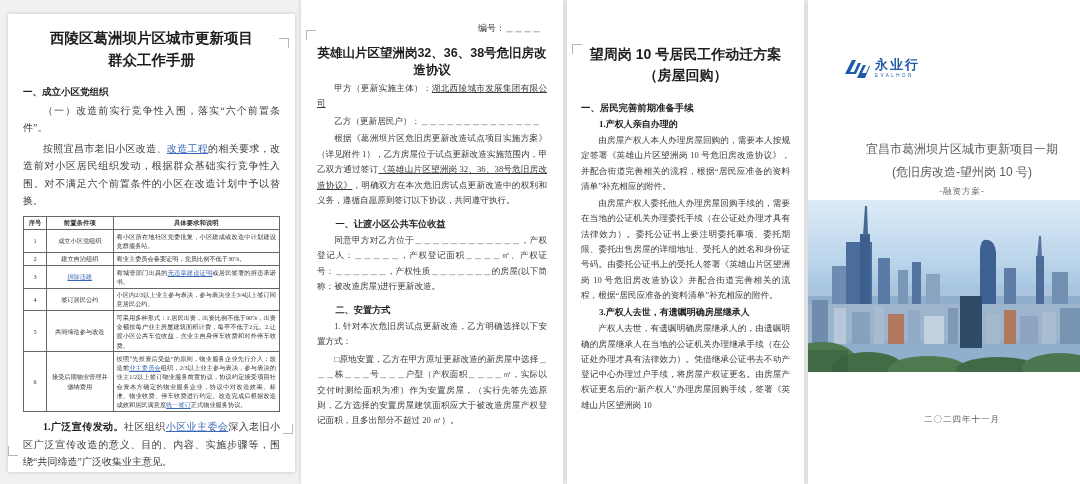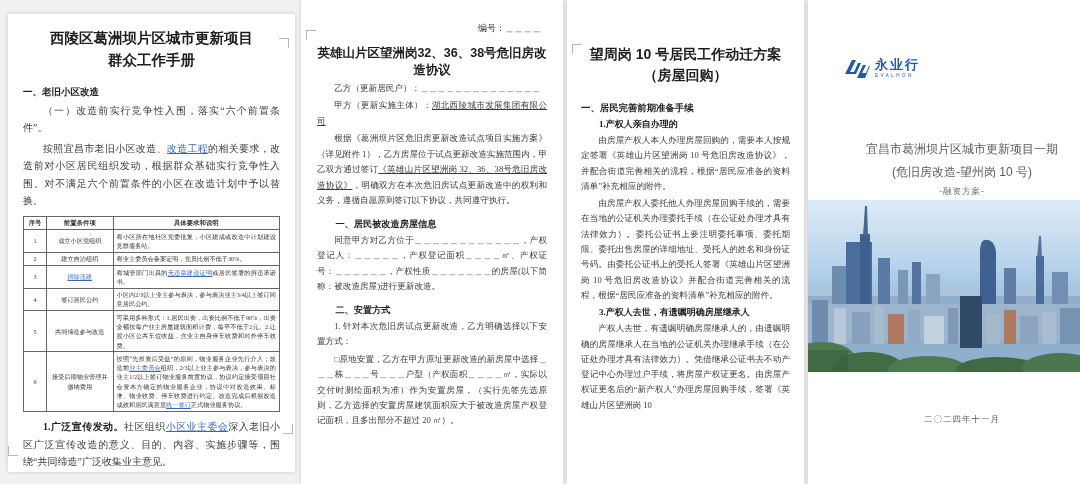--- a/index.html
+++ b/index.html
@@ -67,21 +67,21 @@
   .mark.br { border-right-width:1px; border-bottom-width:1px; }
 </style>
 </head>
 <body>
 
 <section class="page" id="page1">
   <div class="doc-title">
     <div>西陵区葛洲坝片区城市更新项目</div>
     <div>群众工作手册</div>
   </div>
-  <div id="p1-heading">一、老旧小区改造</div>
+  <div id="p1-heading">一、成立小区党组织</div>
   <p class="body-txt indent" id="p1-para1">（一）改造前实行竞争性入围，落实“六个前置条件”。</p>
   <p class="body-txt indent" id="p1-para2"><span>按照宜昌市老旧小区改造、</span><span class="link">改造工程</span><span>的相关要求，改造前对小区居民组织发动，根据群众基础实行竞争性入围。对不满足六个前置条件的小区在改造计划中予以替换。</span></p>
 
   <table class="cond">
     <tbody>
         <tr>
       <th>序号</th>
       <th>前置条件项</th>
       <th>具体要求和说明</th>
     </tr>
@@ -118,26 +118,26 @@
   </tbody>
     </table>
 
   <p class="body-txt indent" id="p1-footer"><span class="bold">1.广泛宣传发动。</span><span>社区组织</span><span class="link">小区业主委会</span><span>深入老旧小区广泛宣传改造的意义、目的、内容、实施步骤等，围绕“共同缔造”广泛收集业主意见。</span></p>
 </section>
 
 <section class="page" id="page2">
   <div id="p2-no"><span>编号：</span><span>＿＿＿＿</span></div>
   <div class="doc-title" id="p2-title">英雄山片区望洲岗32、36、38号危旧房改造协议</div>
 
+  <p class="body-txt p2-party"><span>甲方（更新实施主体）：</span><span class="uline">湖北西陵城市发展集团有限公司</span></p>
   <p class="body-txt p2-party"><span>乙方（更新居民户）：</span><span>＿＿＿＿＿＿＿＿＿＿＿＿＿＿</span></p>
-  <p class="body-txt p2-party"><span>甲方（更新实施主体）：</span><span class="uline">湖北西陵城市发展集团有限公司</span></p>
 
   <p class="body-txt indent"><span>根据《葛洲坝片区危旧房更新改造试点项目实施方案》（详见附件 1），乙方房屋位于试点更新改造实施范围内，甲乙双方通过签订</span><span class="uline">《英雄山片区望洲岗 32、36、38号危旧房改造协议》</span><span>，明确双方在本次危旧房试点更新改造中的权利和义务，遵循自愿原则签订以下协议，共同遵守执行。</span></p>
 
-  <div class="sec-head">一、居民被改造房屋信息</div>
+  <div class="sec-head">一、让渡小区公共车位收益</div>
   <p class="body-txt indent">同意甲方对乙方位于＿＿＿＿＿＿＿＿＿＿＿＿，产权登记人：＿＿＿＿＿，产权登记面积＿＿＿＿㎡、产权证号：＿＿＿＿＿＿，产权性质＿＿＿＿＿＿＿的房屋(以下简称：被改造房屋)进行更新改造。</p>
 
   <div class="sec-head">二、安置方式</div>
   <p class="body-txt indent">1. 针对本次危旧房试点更新改造，乙方明确选择以下安置方式：</p>
   <p class="body-txt indent"><span>□</span><span>原地安置，乙方在甲方原址更新改造的新房屋中选择＿＿＿栋＿＿＿号＿＿＿户型（产权面积＿＿＿＿㎡，实际以交付时测绘面积为准）作为安置房屋，（实行先签先选原则，乙方选择的安置房屋建筑面积应大于被改造房屋产权登记面积，且多出部分不超过 20 ㎡）。</span></p>
 </section>
 
 <section class="page" id="page3">
   <div class="doc-title">
     <div>望周岗 10 号居民工作动迁方案</div>

